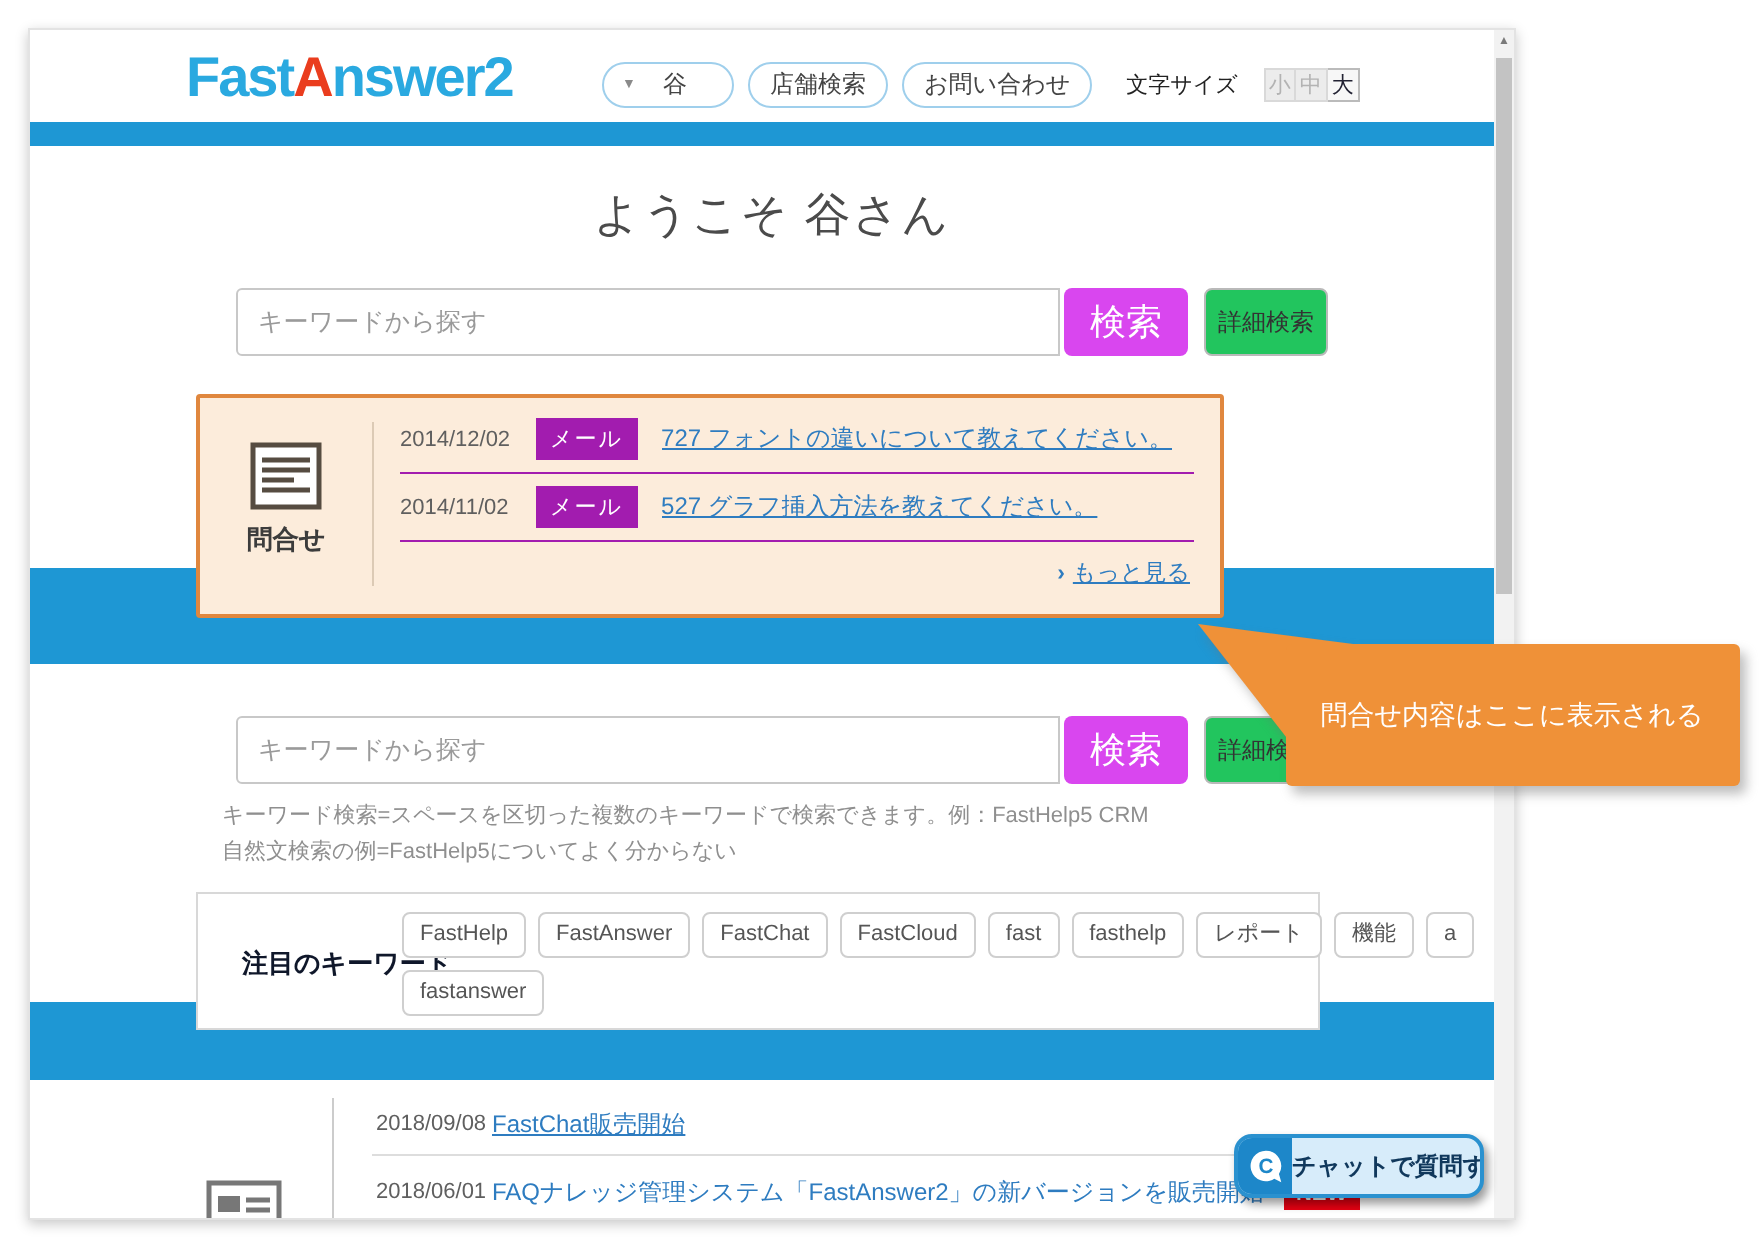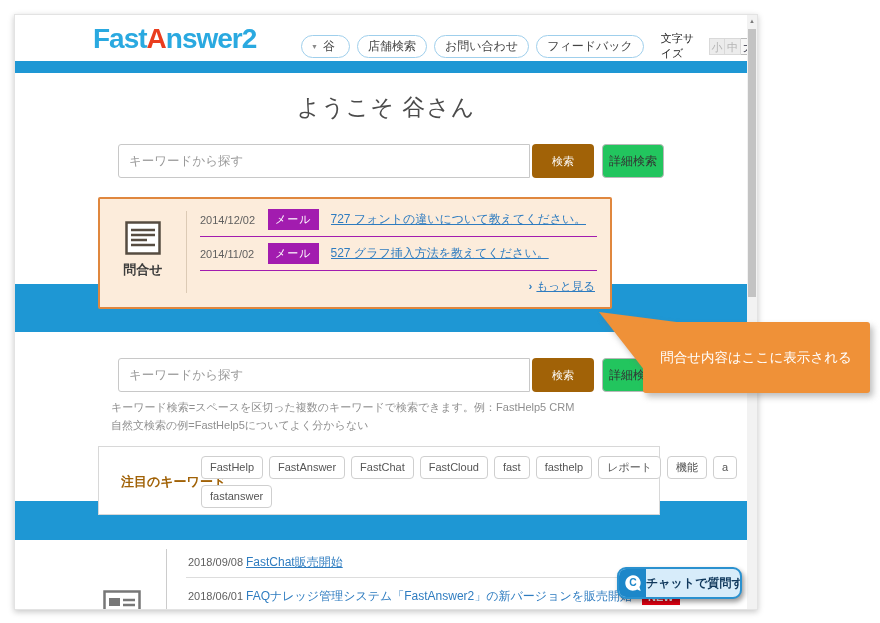--- a/index.html
+++ b/index.html
@@ -36,22 +36,22 @@
 
   .welcome { position:absolute; top:77px; left:0; width:100%; text-align:center;
              font-size:23px; color:#4b4b4b; font-weight:400; letter-spacing:1px; }
 
   
   .search-row { position:absolute; left:103px; width:546px; height:34px; display:flex; }
   .sr1 { top:129px; } .sr2 { top:343px; }
   .search-input { flex:1; border:1px solid #c8c8c8; border-radius:3px 0 0 3px; padding:0 10px;
                   font-size:12.5px; color:#333; font-family:inherit; outline:none; }
   .search-input::placeholder { color:#9a9a9a; }
-  .btn-search { width:62px; margin-left:2px; background:#a16207; color:#fff; border:none;
-                border-radius:4px; font-size:11px; font-family:inherit; cursor:pointer; }
+  .btn-search { width:62px; margin-left:2px; background:#d946ef; color:#fff; border:none;
+                border-radius:4px; font-size:18px; font-family:inherit; cursor:pointer; }
   .btn-adv { width:62px; margin-left:8px; background:#22c55e; border:1px solid #b9b9b9;
              border-radius:4px; font-size:12px; color:#333; font-family:inherit; cursor:pointer; }
 
   
   .inquiry { position:absolute; left:83px; top:182px; width:514px; height:112px; z-index:3;
              border:2px solid #e0873e; background:#fcecdb; border-radius:2px; }
   .inq-side { position:absolute; left:0; top:0; width:86px; }
   .inq-icon { display:block; margin:22px auto 6px auto; }
   .inq-label { text-align:center; font-size:13px; font-weight:bold; color:#3c3c3c; }
   .inq-divider { position:absolute; left:86px; top:12px; bottom:14px; width:1px; background:#dccab5; }
@@ -66,21 +66,21 @@
   .more-arrow { color:#2e7cc0; font-weight:bold; margin-right:4px; }
   .more-link { color:#2e7cc0; text-decoration:underline; cursor:pointer; }
 
   
   .hint { position:absolute; left:96px; font-size:11px; color:#8f8f8f; }
   .hint1 { top:385px; } .hint2 { top:403px; }
 
   
   .kwbox { position:absolute; left:83px; top:431px; width:562px; height:69px; z-index:3;
            background:#fff; border:1px solid #d8d8d8; }
-  .kw-label { position:absolute; left:22px; top:26px; font-size:13px; font-weight:bold; color:#a16207; }
+  .kw-label { position:absolute; left:22px; top:26px; font-size:13px; font-weight:bold; color:#0f172a; }
   .kw-chips { position:absolute; left:102px; top:9px; right:6px; }
   .kw-row { display:flex; gap:6px; margin-bottom:6px; }
   .chip { height:23px; line-height:21px; padding:0 8px; border:1px solid #cfcfcf; border-radius:4px;
           font-size:11px; color:#555; background:#fff; cursor:pointer; white-space:nowrap; }
 
   
   .news-icon { position:absolute; left:88px; top:575px; }
   .news-divider { position:absolute; left:151px; top:534px; height:62px; width:1px; background:#ccc; }
   .news-date { position:absolute; left:173px; font-size:11px; color:#5f5f5f; }
   .nd1 { top:541px; } .nd2 { top:575px; }
@@ -119,21 +119,20 @@
     <div class="header">
       <div class="logo"><span class="lb">Fast</span><span class="la">A</span><span class="lb">nswer2</span></div>
       <div class="nav">
         <div class="hbtn user-btn">
           <span class="caret">▼</span>
           <span>谷</span>
           <span></span>
         </div>
         <div class="hbtn">店舗検索</div>
         <div class="hbtn">お問い合わせ</div>
-        <div class="hbtn">フィードバック</div>
         <span class="ts-label">文字サイズ</span>
         <span class="ts-group">
           <span class="ts-box">小</span>
           <span class="ts-box">中</span>
           <span class="ts-box sel">大</span>
         </span>
       </div>
     </div>
 
     <div class="bluebar bar-top"></div>

